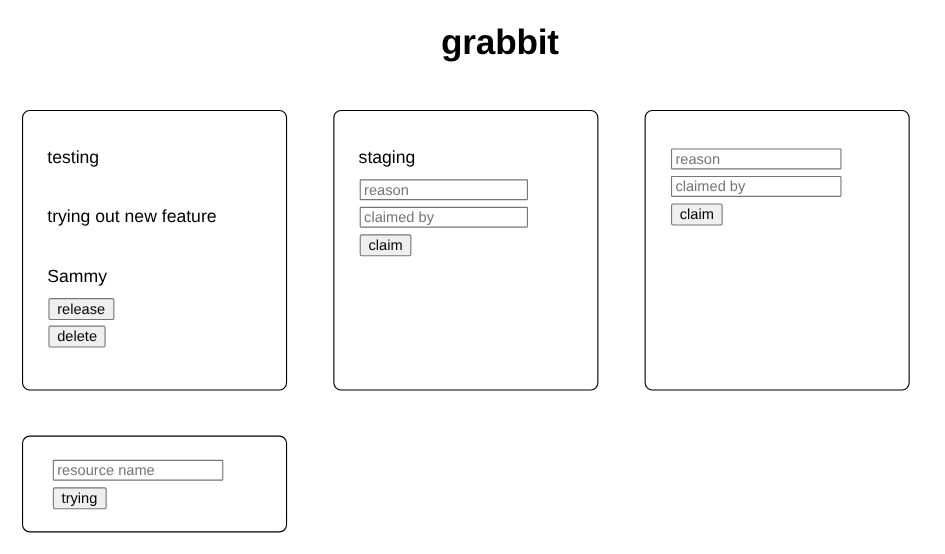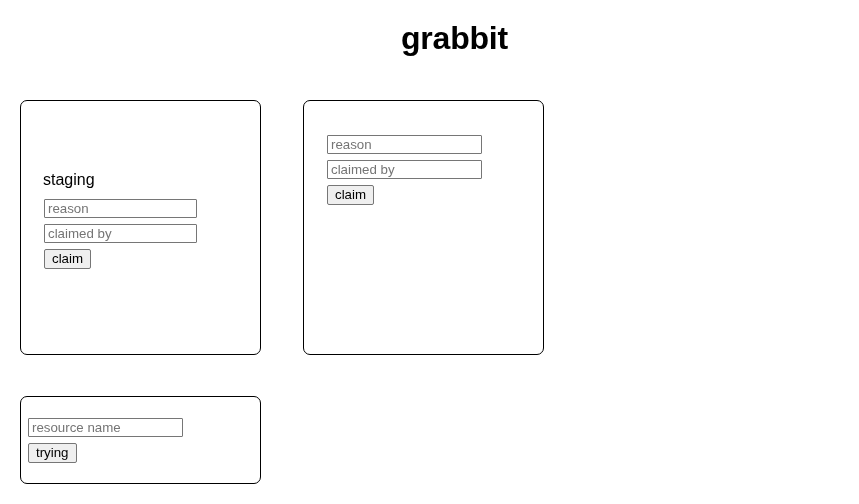--- a/index.html
+++ b/index.html
@@ -60,21 +60,20 @@
   .card-line {
     font-size: 16px;
     line-height: 18px;
     margin: 0 0 36px 0;
     color: #000000;
     white-space: nowrap;
   }
 
   .card-line.tight {
     margin-bottom: 10px;
-    margin-top: 36px;
   }
 
   .field {
     box-sizing: border-box;
     display: block;
     width: 153px;
     height: 19px;
     margin: 0 0 6px 1px;
     padding: 1px 3px;
     border: 1px solid #767676;
@@ -121,31 +120,42 @@
     top: 396px;
     width: 241px;
     height: 88px;
     border: 1px solid #000000;
     border-radius: 7px;
     background: #ffffff;
   }
 
   .create-inner {
     position: absolute;
-    left: 6px;
+    left: 26px;
     top: 21px;
   }
 </style>
 </head>
 <body>
 
 <h1 class="page-title">grabbit</h1>
 
 <div class="cards-row">
 
+  <div class="card">
+    <div class="card-body">
+      <p class="card-line">testing</p>
+      <p class="card-line">trying out new feature</p>
+      <p class="card-line tight">Sammy</p>
+      <div class="btn-stack">
+        <button class="btn" type="button">release</button>
+        <button class="btn" type="button">delete</button>
+      </div>
+    </div>
+  </div>
 
   <div class="card">
     <div class="card-body">
       <p class="card-line tight">staging</p>
       <input class="field" type="text" value="" placeholder="reason" style="">
       <input class="field" type="text" value="" placeholder="claimed by" style="">
       <button class="btn" type="button">claim</button>
     </div>
   </div>
 

